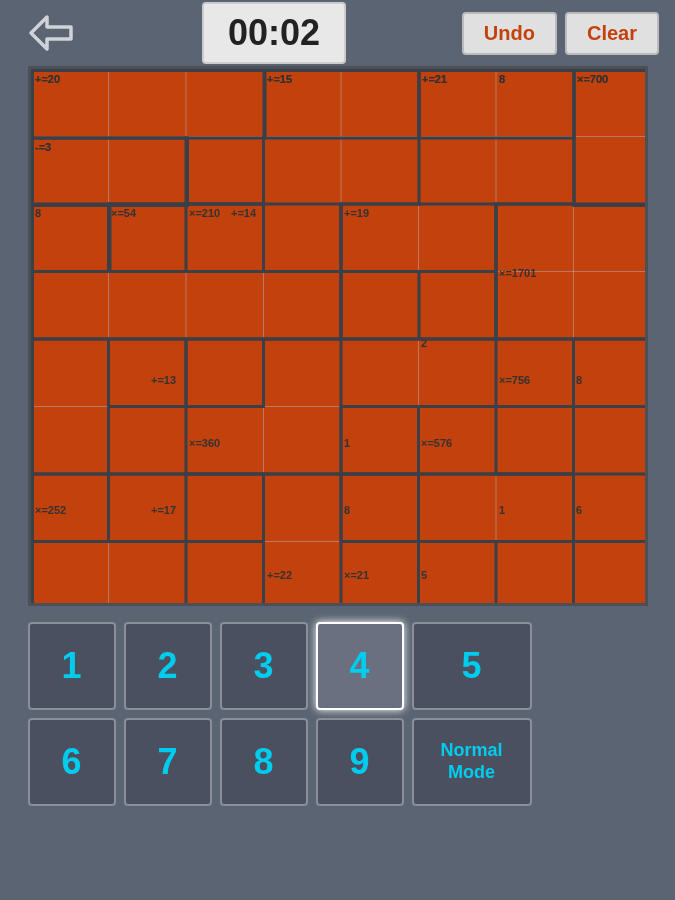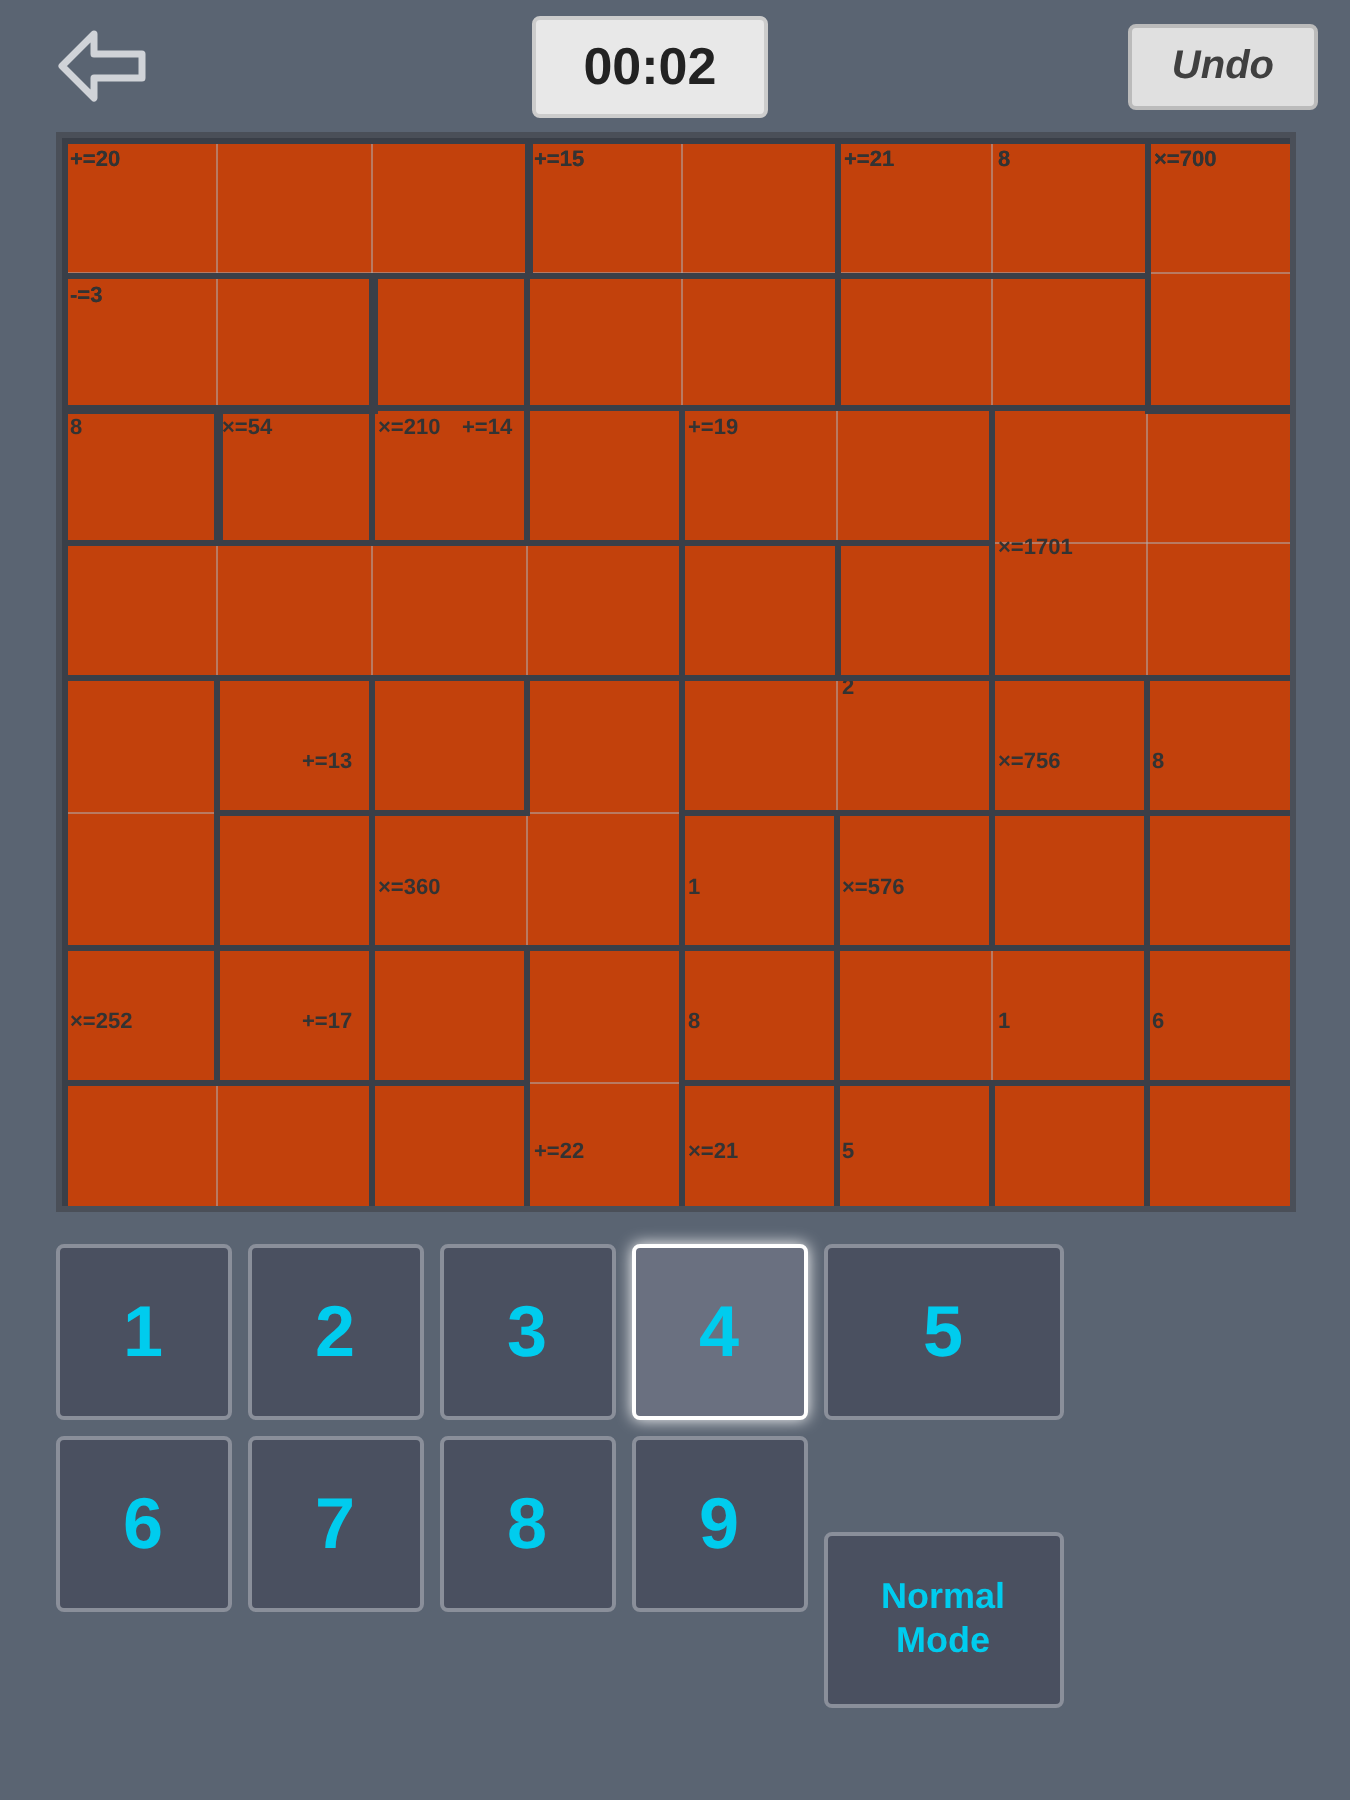--- a/index.html
+++ b/index.html
@@ -33,42 +33,41 @@
     }
     #back-btn svg {
       width: 48px;
       height: 40px;
     }
     #timer-display {
       background: #e8e8e8;
       border: 2px solid #ccc;
       border-radius: 4px;
       padding: 8px 24px;
-      font-size: 26px;
+      font-size: 36px;
       font-weight: bold;
       color: #222;
       min-width: 110px;
       text-align: center;
     }
     #top-right-btns {
       display: flex;
       gap: 8px;
     }
     .top-btn {
       background: #e0e0e0;
       border: 2px solid #bbb;
       border-radius: 4px;
       padding: 8px 20px;
       font-size: 20px;
       font-weight: bold;
-      color: #404040;
+      color: #c2410c;
       cursor: pointer;
       min-width: 90px;
       text-align: center;
-      font-style: italic;
     }
 
     
     #grid-container {
       width: 620px;
       height: 540px;
       background: #c2410c;
       border: 3px solid #4a4f58;
       position: relative;
       margin: 0 auto;
@@ -128,35 +127,35 @@
       border-radius: 4px;
       display: flex;
       align-items: center;
       justify-content: center;
       font-size: 18px;
       font-weight: bold;
       color: #00ccee;
       cursor: pointer;
       text-align: center;
       line-height: 1.2;
-      margin-top: 48px;
     }
   </style>
 </head>
 <body>
 
 <div id="top-bar">
   <div id="back-btn">
     <svg viewBox="0 0 48 40" fill="none" xmlns="http://www.w3.org/2000/svg">
       <polygon points="20,4 4,20 20,36 20,26 44,26 44,14 20,14" fill="none" stroke="#d0d3d8" stroke-width="3.5" stroke-linejoin="round"></polygon>
     </svg>
   </div>
   <div id="timer-display">00:02</div>
   <div id="top-right-btns">
     <div class="top-btn">Undo</div>
+    <div class="top-btn">Clear</div>
   </div>
 </div>
 
 <div id="grid-container">
   <svg id="cage-svg">
 
     <defs>
       <style>
         .gridline { stroke: #b0b3b8; stroke-width: 0.5; }
         .cage-line { stroke: #3a3f48; stroke-width: 3; fill: none; stroke-linejoin: miter; }

